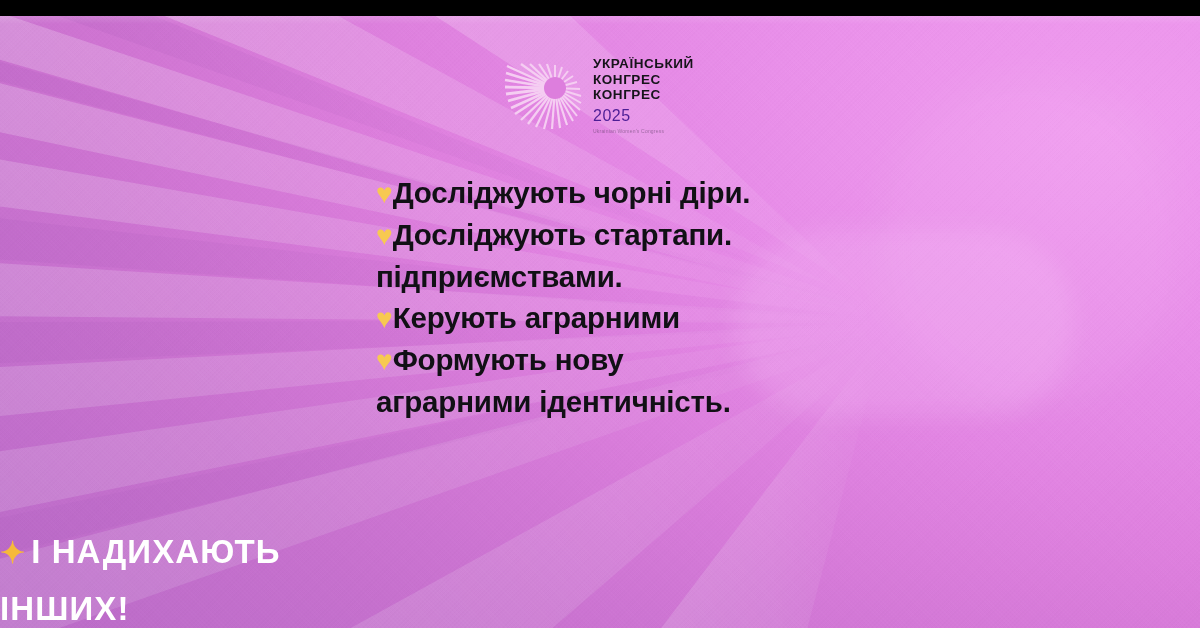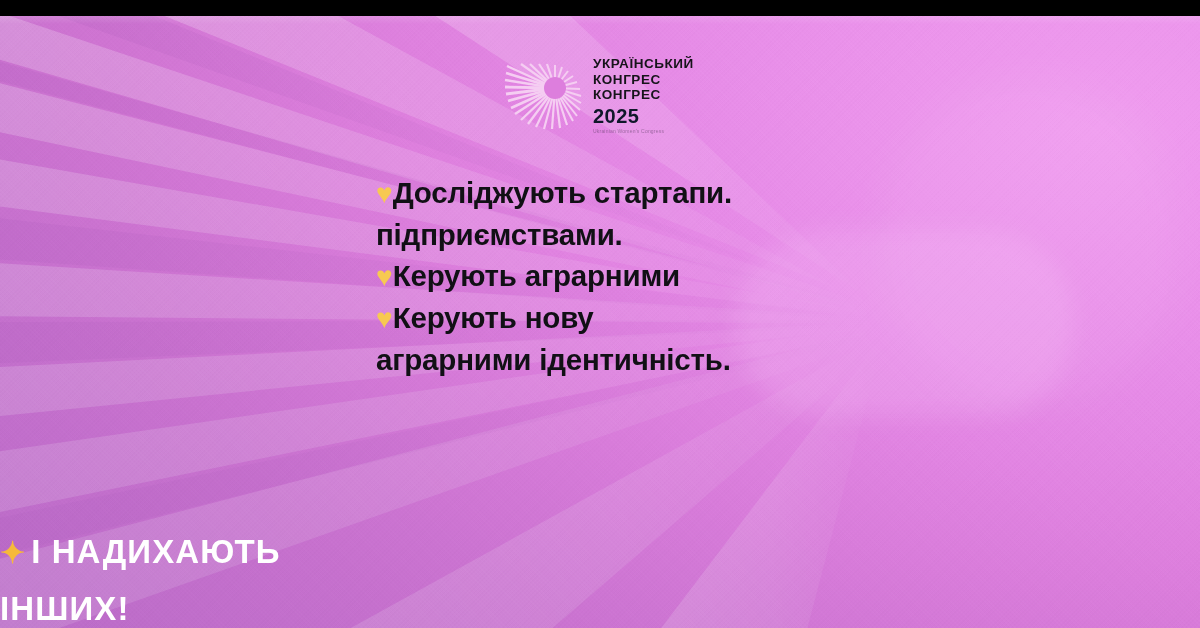--- a/index.html
+++ b/index.html
@@ -104,25 +104,25 @@
   }
   .logo-line {
     font-size: 13.5px;
     font-weight: 700;
     letter-spacing: 0.55px;
     line-height: 15.5px;
     color: #16141a;
     white-space: nowrap;
   }
   .logo-year {
-    font-size: 20px;
-    font-weight: 700;
+    font-size: 16px;
+    font-weight: 400;
     letter-spacing: 0.5px;
     line-height: 22px;
-    color: #0f172a;
+    color: #4c1d95;
     margin-top: 2px;
   }
   .logo-sub {
     font-size: 5px;
     letter-spacing: 0.2px;
     line-height: 7px;
     color: rgba(30,20,40,0.38);
     white-space: nowrap;
     margin-top: 1px;
   }
@@ -264,28 +264,31 @@
       <div class="logo-line">УКРАЇНСЬКИЙ</div>
       <div class="logo-line">КОНГРЕС</div>
       <div class="logo-line">КОНГРЕС</div>
       <div class="logo-year">2025</div>
       <div class="logo-sub">Ukrainian Women's Congress</div>
     </div>
   </div>
 
   <div class="statements">
     <div class="stmt-line">
+      <span class="heart">♥</span><span>Досліджують чорні діри.</span>
+    </div>
+    <div class="stmt-line">
       <span class="heart">♥</span><span>Досліджують стартапи.</span>
     </div>
     <div class="stmt-line">підприємствами.</div>
     <div class="stmt-line">
       <span class="heart">♥</span><span>Керують аграрними</span>
     </div>
     <div class="stmt-line">
-      <span class="heart">♥</span><span>Керують нову</span>
+      <span class="heart">♥</span><span>Формують нову</span>
     </div>
     <div class="stmt-line">аграрними ідентичність.</div>
   </div>
 
   <div class="closing">
     <div class="closing-line">
       <span class="sparkle">✦</span><span>І НАДИХАЮТЬ</span>
     </div>
     <div class="closing-line">ІНШИХ!</div>
   </div>

